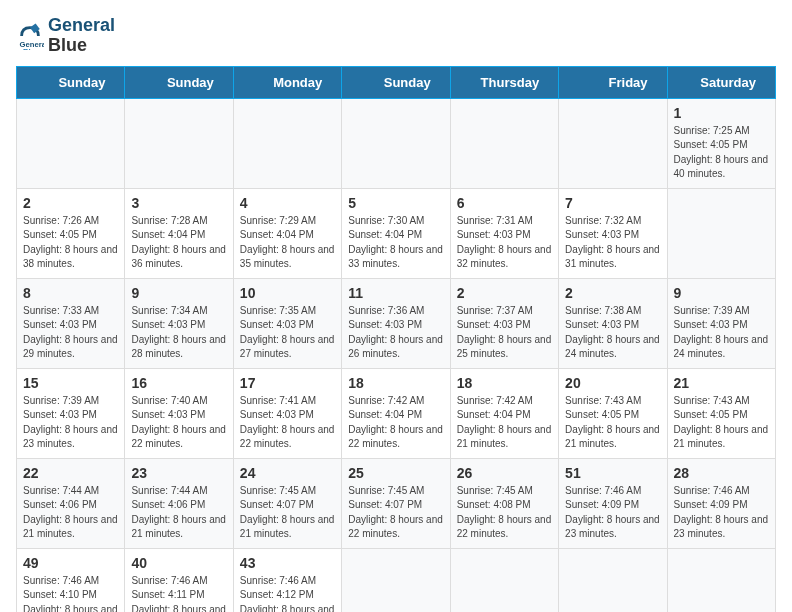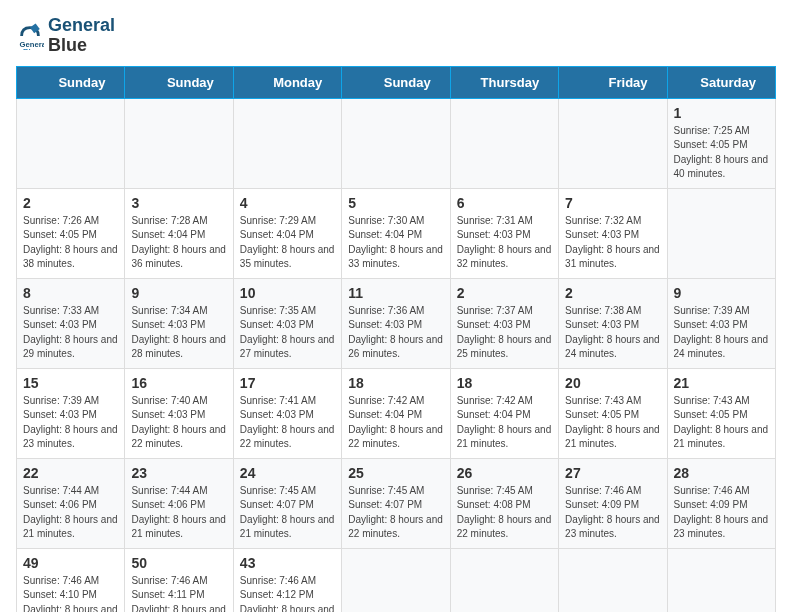--- a/index.html
+++ b/index.html
@@ -344,21 +344,21 @@
       </td>
         <td>
         <span class="day-num">26</span>
         <div class="day-info">
           Sunrise: 7:45 AM<br>
           Sunset: 4:08 PM<br>
           Daylight: 8 hours and 22 minutes.
         </div>
       </td>
         <td>
-        <span class="day-num">27</span>
+        <span class="day-num">51</span>
         <div class="day-info">
           Sunrise: 7:46 AM<br>
           Sunset: 4:09 PM<br>
           Daylight: 8 hours and 23 minutes.
         </div>
       </td>
         <td>
         <span class="day-num">28</span>
         <div class="day-info">
           Sunrise: 7:46 AM<br>
@@ -370,21 +370,21 @@
       <tr>
         <td>
         <span class="day-num">49</span>
         <div class="day-info">
           Sunrise: 7:46 AM<br>
           Sunset: 4:10 PM<br>
           Daylight: 8 hours and 24 minutes.
         </div>
       </td>
         <td>
-        <span class="day-num">50</span>
+        <span class="day-num">40</span>
         <div class="day-info">
           Sunrise: 7:46 AM<br>
           Sunset: 4:11 PM<br>
           Daylight: 8 hours and 25 minutes.
         </div>
       </td>
         <td>
         <span class="day-num">43</span>
         <div class="day-info">
           Sunrise: 7:46 AM<br>

